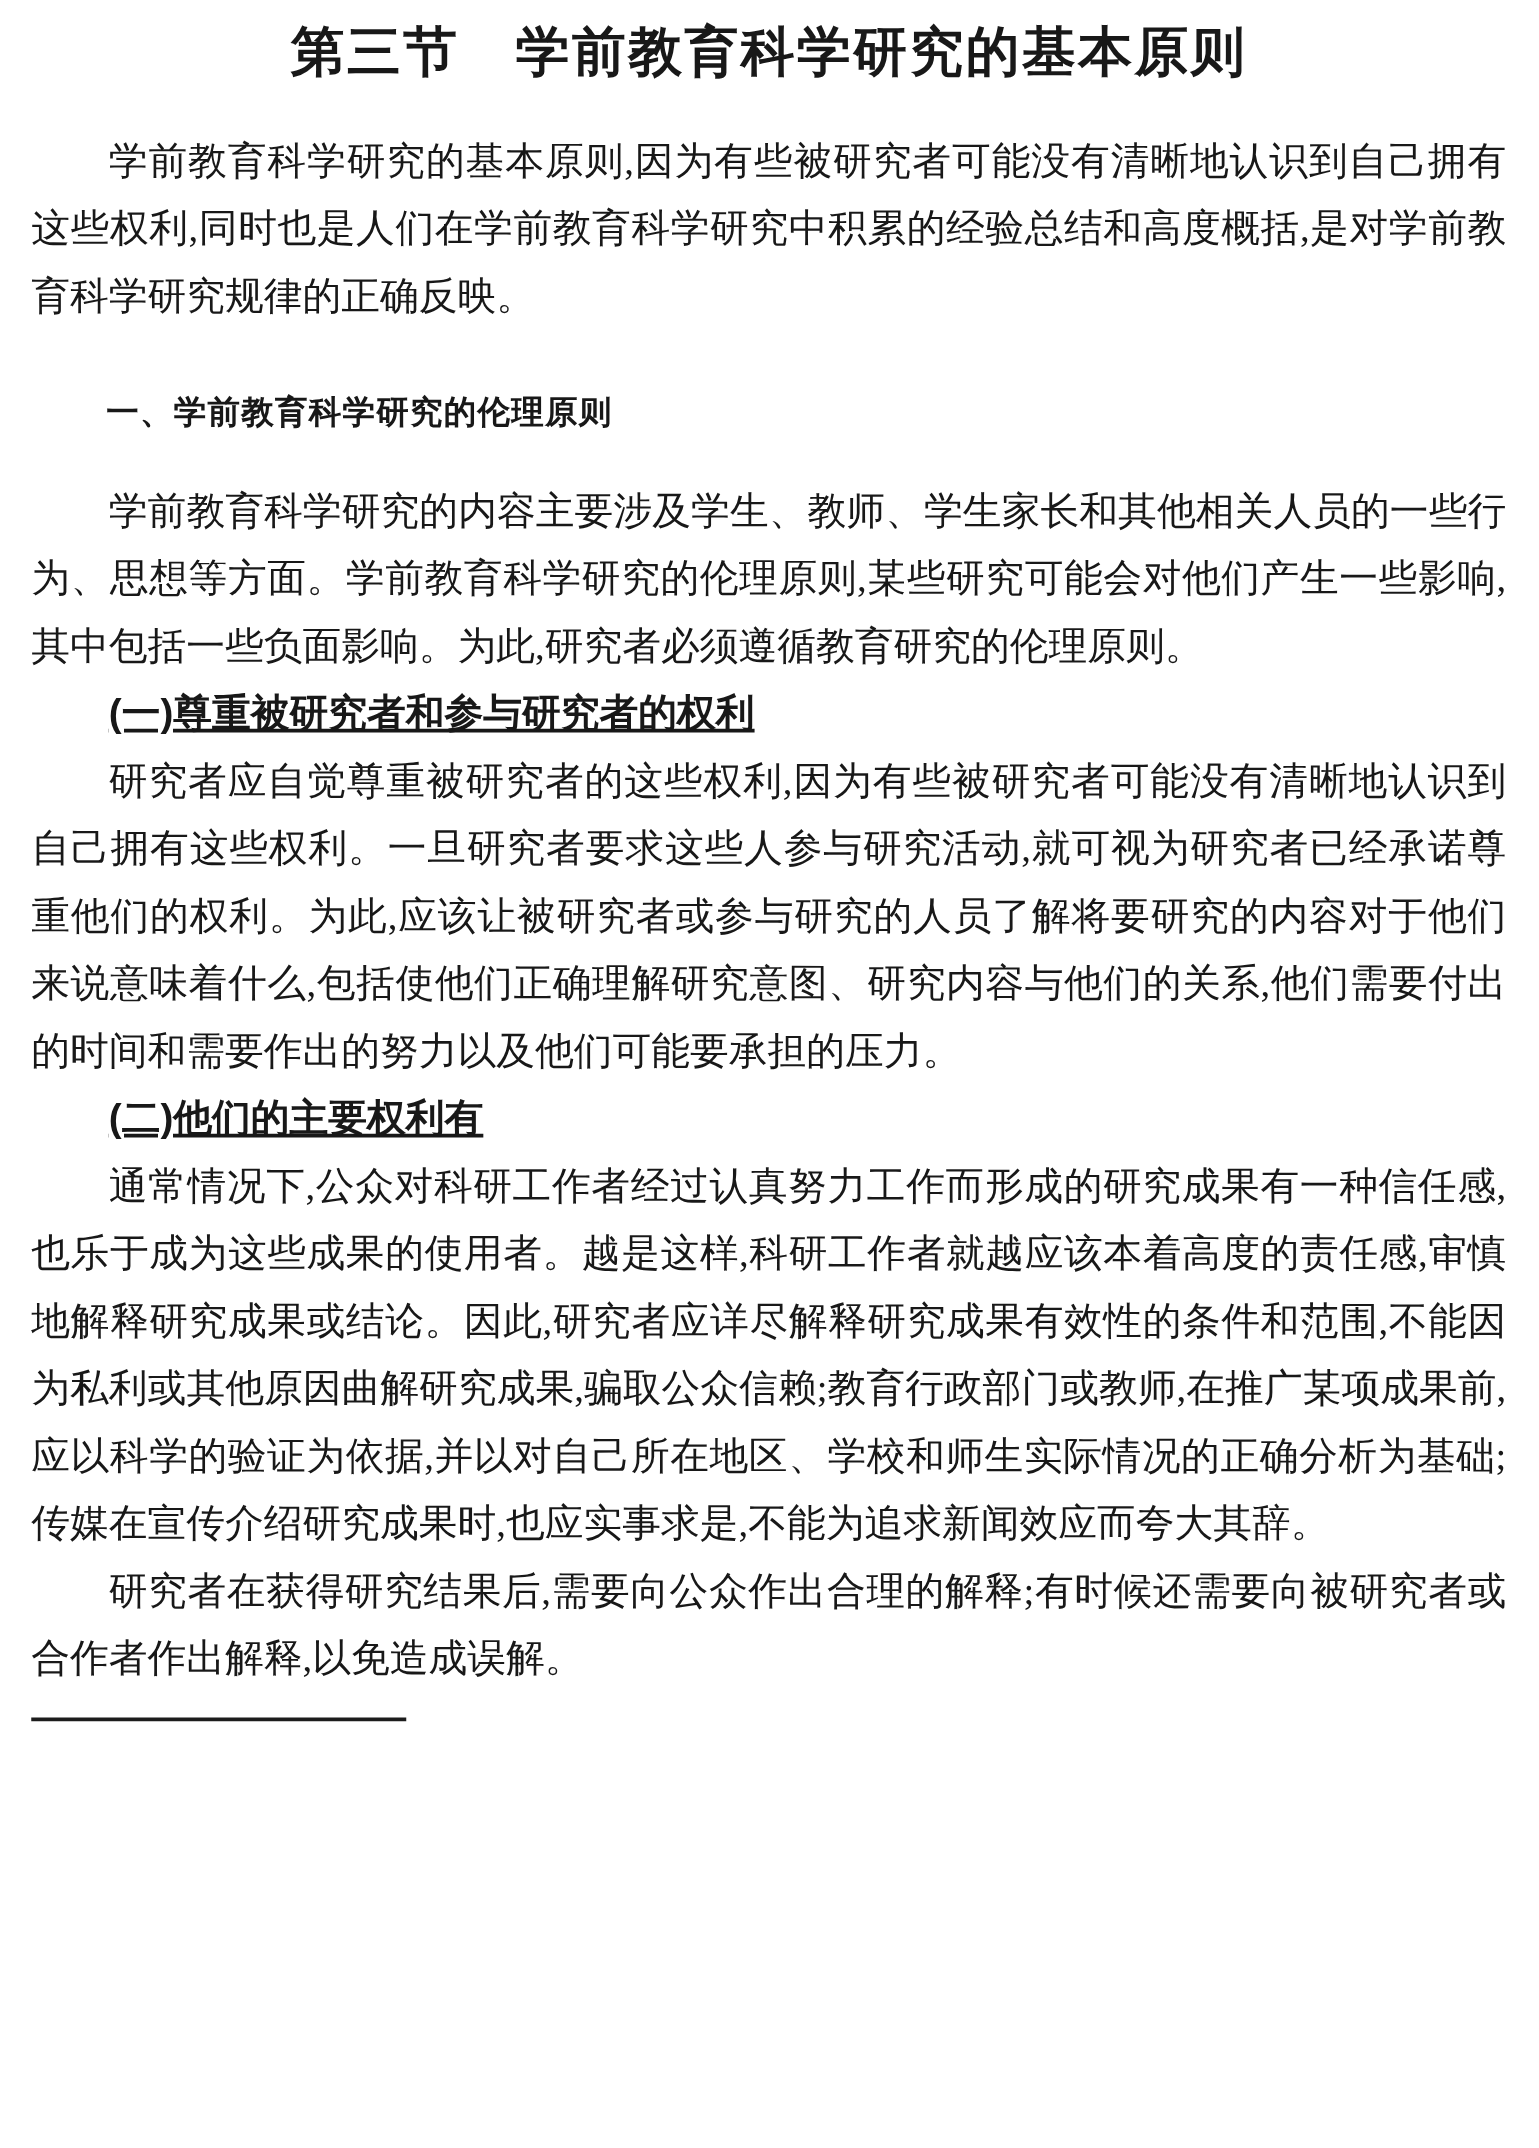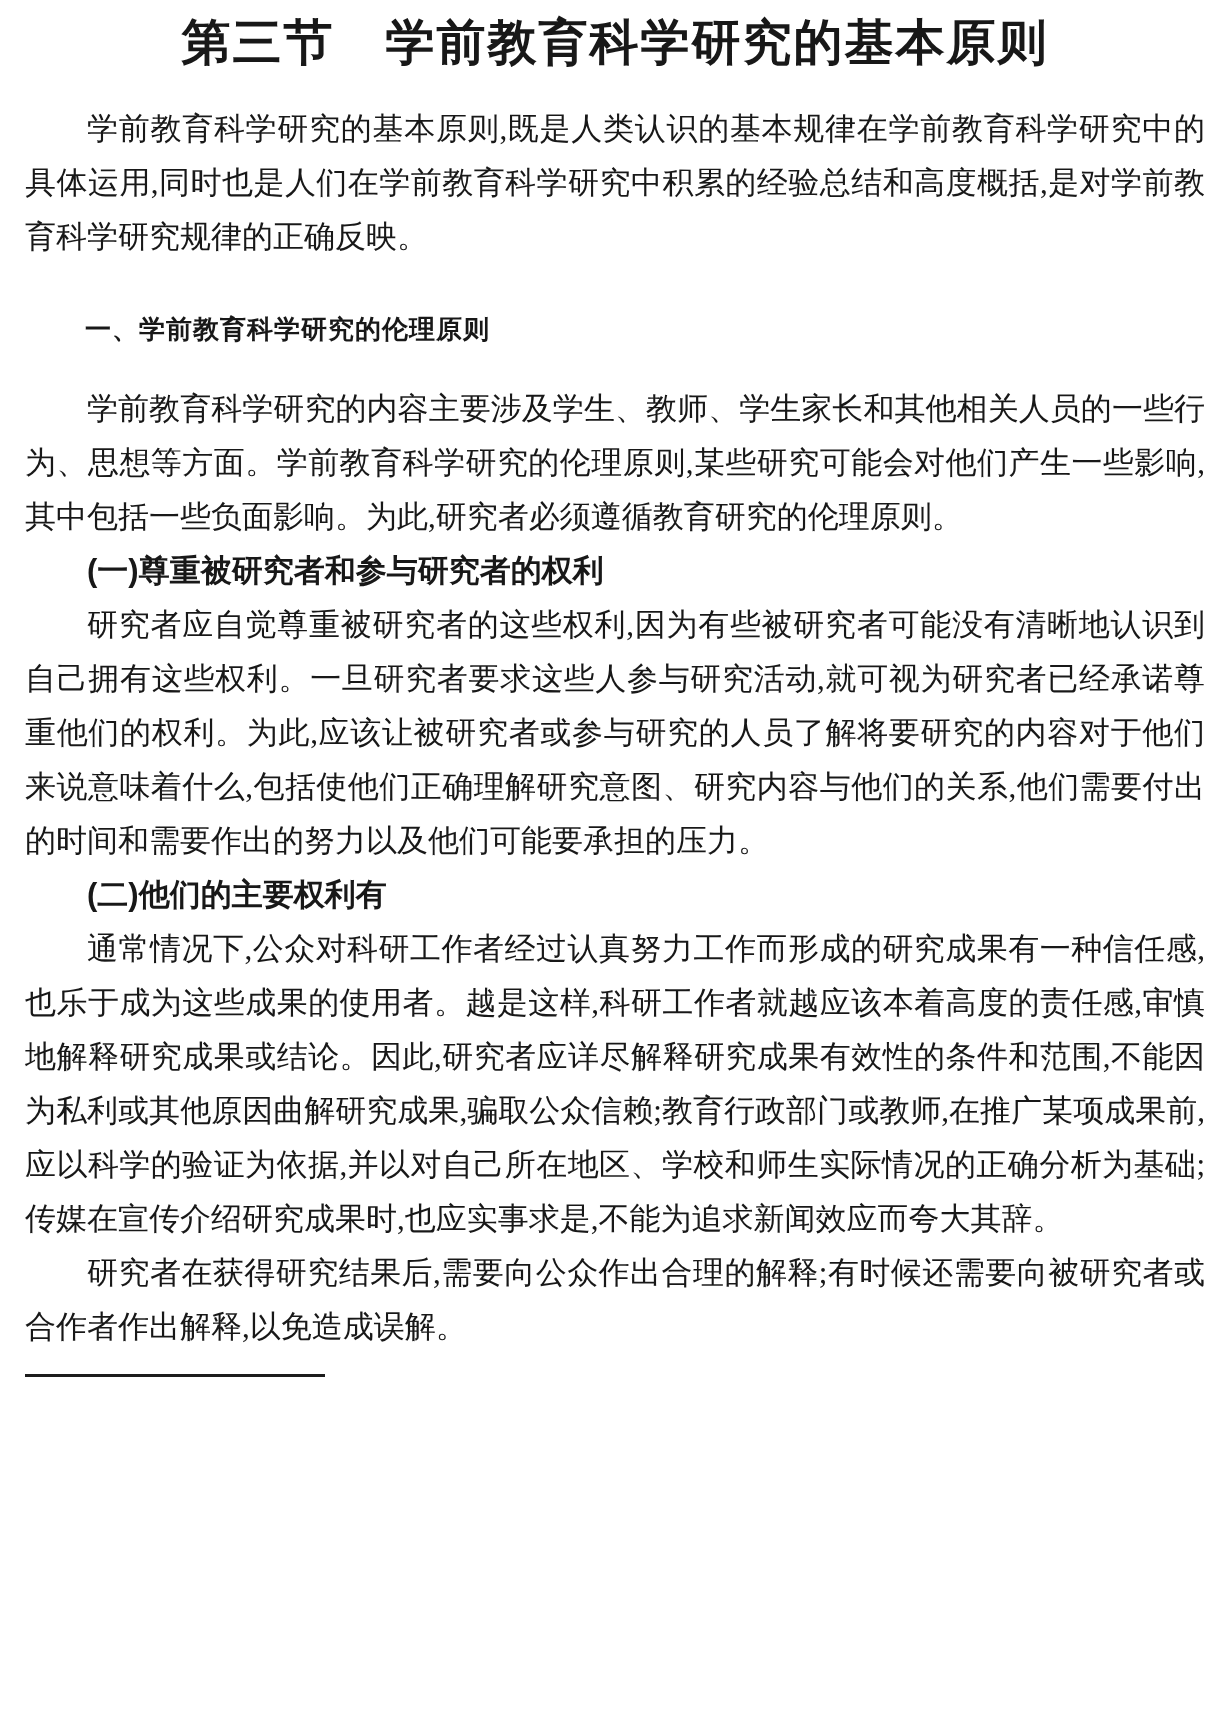--- a/index.html
+++ b/index.html
@@ -12,21 +12,21 @@
     box-sizing: border-box;
     width: 1231px;
     height: 1718px;
     background: #ffffff;
     color: #181818;
     padding: 6px 26px 0 25px;
     overflow: hidden;
     font-family: "Liberation Serif", "DejaVu Serif", serif;
   }
   .title {
-    font-size: 49px;
+    font-size: 43px;
     line-height: 74px;
     font-weight: 700;
     text-align: center;
     letter-spacing: 2px;
     margin: 0 0 22px 0;
   }
   .body-par {
     font-size: 31px;
     line-height: 54px;
     margin: 0;
@@ -43,20 +43,21 @@
     margin: 40px 0 28px 0;
     text-indent: 60px;
   }
   .h-sub {
     font-family: "Liberation Sans", "DejaVu Sans", sans-serif;
     font-size: 31px;
     line-height: 54px;
     font-weight: 700;
     margin: 0;
     text-indent: 2em;
+    text-decoration: underline;
   }
   .fnref {
     font-size: 22px;
     line-height: 0;
     vertical-align: super;
   }
   .footnote-rule {
     width: 300px;
     height: 3px;
     background: #1c1c1c;
@@ -74,21 +75,21 @@
     margin-right: 45px;
   }
 </style>
 </head>
 <body>
 
 <div class="page">
 
   <h1 class="title">第三节　学前教育科学研究的基本原则</h1>
 
-  <p class="body-par indent">学前教育科学研究的基本原则,既是人类认识的基本规律在学前教育科学研究中的具体运用,同时也是人们在学前教育科学研究中积累的经验总结和高度概括,是对学前教育科学研究规律的正确反映。</p>
+  <p class="body-par indent">学前教育科学研究的基本原则,因为有些被研究者可能没有清晰地认识到自己拥有这些权利,同时也是人们在学前教育科学研究中积累的经验总结和高度概括,是对学前教育科学研究规律的正确反映。</p>
 
   <h2 class="h-section">一、学前教育科学研究的伦理原则</h2>
 
   <p class="body-par indent">学前教育科学研究的内容主要涉及学生、教师、学生家长和其他相关人员的一些行为、思想等方面。学前教育科学研究的伦理原则,某些研究可能会对他们产生一些影响,其中包括一些负面影响。为此,研究者必须遵循教育研究的伦理原则。</p>
 
   <h3 class="h-sub">(一)尊重被研究者和参与研究者的权利</h3>
 
 
   <p class="body-par indent">研究者应自觉尊重被研究者的这些权利,因为有些被研究者可能没有清晰地认识到自己拥有这些权利。一旦研究者要求这些人参与研究活动,就可视为研究者已经承诺尊重他们的权利。为此,应该让被研究者或参与研究的人员了解将要研究的内容对于他们来说意味着什么,包括使他们正确理解研究意图、研究内容与他们的关系,他们需要付出的时间和需要作出的努力以及他们可能要承担的压力。</p>
 

